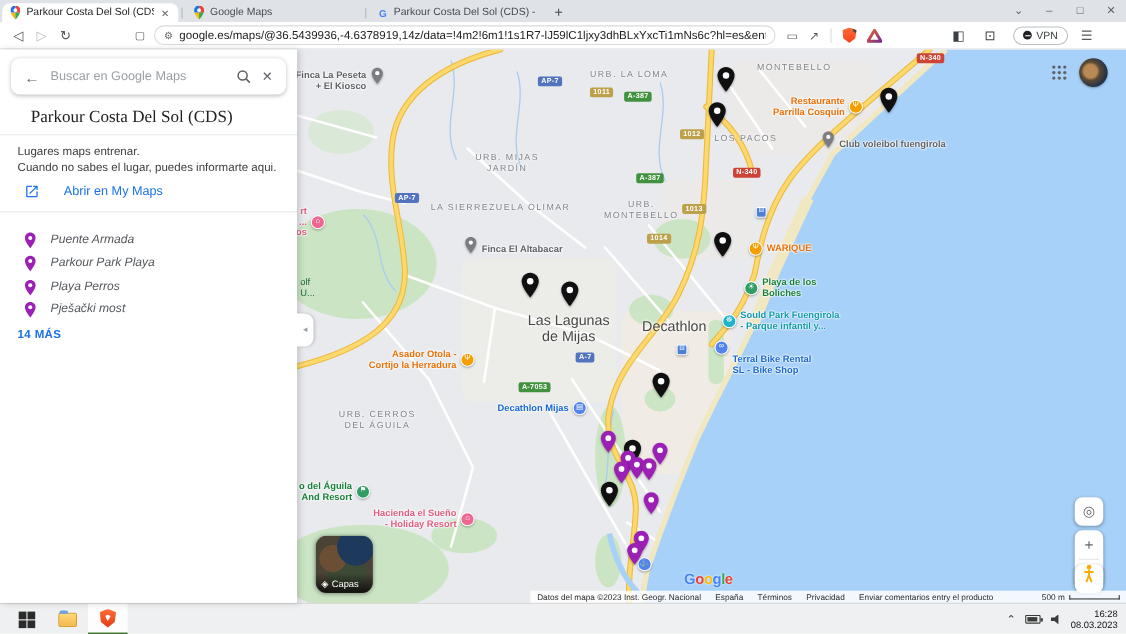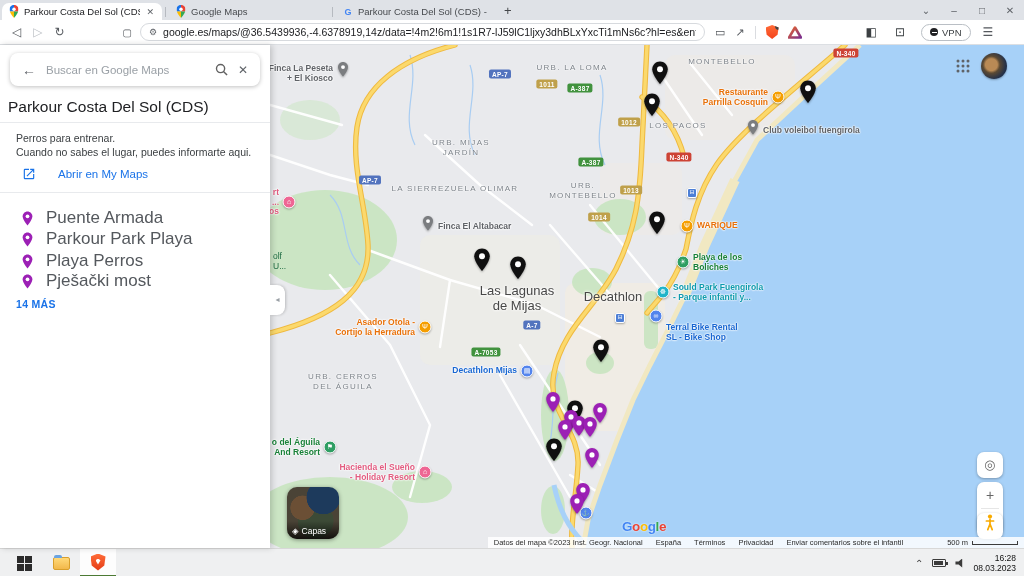--- a/index.html
+++ b/index.html
@@ -38,28 +38,28 @@
   .hamb { color:#55595e; font-size:12px; margin-left:12px; }
 
   
   .content { position:absolute; left:0; top:45px; width:1024px; height:503px; display:flex; }
 
   
   .sidebar { position:relative; width:270px; height:503px; background:#fff; z-index:5; box-shadow:2px 0 6px rgba(0,0,0,.18); }
   .searchbox { position:absolute; left:10px; right:10px; top:8px; height:33px; background:#fff; border-radius:8px; box-shadow:0 1px 4px rgba(0,0,0,.25); display:flex; align-items:center; padding:0 12px; gap:10px; }
   .backarrow { color:#5f6368; font-size:14px; }
   .searchph { flex:1; font-size:11.5px; color:#9aa0a6; }
-  .sb-title { position:absolute; left:8px; top:53px; font-size:15.5px; color:#202124; }
+  .sb-title { position:absolute; left:28px; top:53px; font-size:15.5px; color:#202124;font-family:Liberation Serif, serif; }
   .hr1 { position:absolute; left:0; right:0; top:77px; height:1px; background:#e8eaed; }
   .sb-desc { position:absolute; left:16px; top:86px; font-size:10.5px; color:#3c4043; line-height:14px; }
   .mymaps { position:absolute; left:22px; top:122px; display:flex; align-items:center; gap:22px; }
   .mymaps span { color:#1a73e8; font-size:11.5px; }
   .hr2 { position:absolute; left:0; right:0; top:147px; height:1px; background:#e8eaed; }
   .place { position:absolute; left:22px; display:flex; align-items:center; gap:13px; height:20px; }
-  .place span { font-size:17px; color:#54585d; }
+  .place span { font-size:11px; color:#54585d;font-style:italic; }
   .morelink { position:absolute; left:16px; top:253px; font-size:10.5px; font-weight:bold; color:#1a73e8; letter-spacing:.3px; }
 
   
   .map { position:relative; width:754px; height:503px; background:#e9eaed; overflow:hidden; }
   .map svg.bg { position:absolute; left:0; top:0; }
   #map-features { position:absolute; left:0; top:0; width:754px; height:503px; }
   .arealbl { position:absolute; transform:translate(-50%,-50%); font-size:8px; letter-spacing:1.3px; color:#7d838a; text-align:center; white-space:nowrap; text-shadow:0 0 2px #fff,0 0 2px #fff; line-height:10px; }
   .citylbl { position:absolute; transform:translate(-50%,-50%); font-size:13px; color:#474747; text-align:center; white-space:nowrap; text-shadow:0 0 3px #fff,0 0 3px #fff; line-height:15px; }
   .badge { position:absolute; transform:translate(-50%,-50%); font-size:6.5px; font-weight:bold; color:#fff; padding:1px 3px; border-radius:2px; letter-spacing:.3px; line-height:7px; }
   .badge.blue { background:#5273be; } .badge.green { background:#41923e; } .badge.yellow { background:#bfa04a; } .badge.red { background:#cd4335; }
@@ -200,21 +200,21 @@
       <span class="searchph">Buscar en Google Maps</span>
       <svg width="13" height="13" viewBox="0 0 14 14">
           <circle cx="6" cy="6" r="4.4" fill="none" stroke="#616161" stroke-width="1.5"></circle>
           <line x1="9.4" y1="9.4" x2="13" y2="13" stroke="#616161" stroke-width="1.6"></line>
         </svg>
       <span style="color:#5f6368;font-size:12px;">✕</span>
     </div>
     <div class="sb-title">Parkour Costa Del Sol (CDS)</div>
     <div class="hr1"></div>
     <div class="sb-desc">
-      <div>Perros para entrenar.</div>
+      <div>Lugares maps entrenar.</div>
       <div>Cuando no sabes el lugar, puedes informarte aqui.</div>
     </div>
     <div class="mymaps">
       <svg width="14" height="14" viewBox="0 0 24 24">
           <path fill="#1a73e8" d="M19 19H5V5h7V3H5a2 2 0 0 0-2 2v14a2 2 0 0 0 2 2h14a2 2 0 0 0 2-2v-7h-2v7zM14 3v2h3.59l-9.83 9.83 1.41 1.41L19 6.41V10h2V3h-7z"></path>
         </svg>
       <span>Abrir en My Maps</span>
     </div>
     <div class="hr2"></div>
     <div class="place" style="top:163px;">
@@ -488,21 +488,21 @@
         </div>
     </div>
 
     <div class="glogo" id="glogo"><span style="color: rgb(66, 133, 244);">G</span><span style="color: rgb(234, 67, 53);">o</span><span style="color: rgb(251, 188, 5);">o</span><span style="color: rgb(66, 133, 244);">g</span><span style="color: rgb(52, 168, 83);">l</span><span style="color: rgb(234, 67, 53);">e</span></div>
 
     <div class="attrib">
       <span>Datos del mapa ©2023 Inst. Geogr. Nacional</span>
       <span>España</span>
       <span>Términos</span>
       <span>Privacidad</span>
-      <span>Enviar comentarios sobre el infantil</span>
+      <span>Enviar comentarios entry el producto</span>
       <span class="scale">
           <span>500 m</span>
           <span class="scaleline"></span>
         </span>
     </div>
   </div>
 </div>
 
 <div class="taskbar">
   <div class="tb-ic winlogo">

